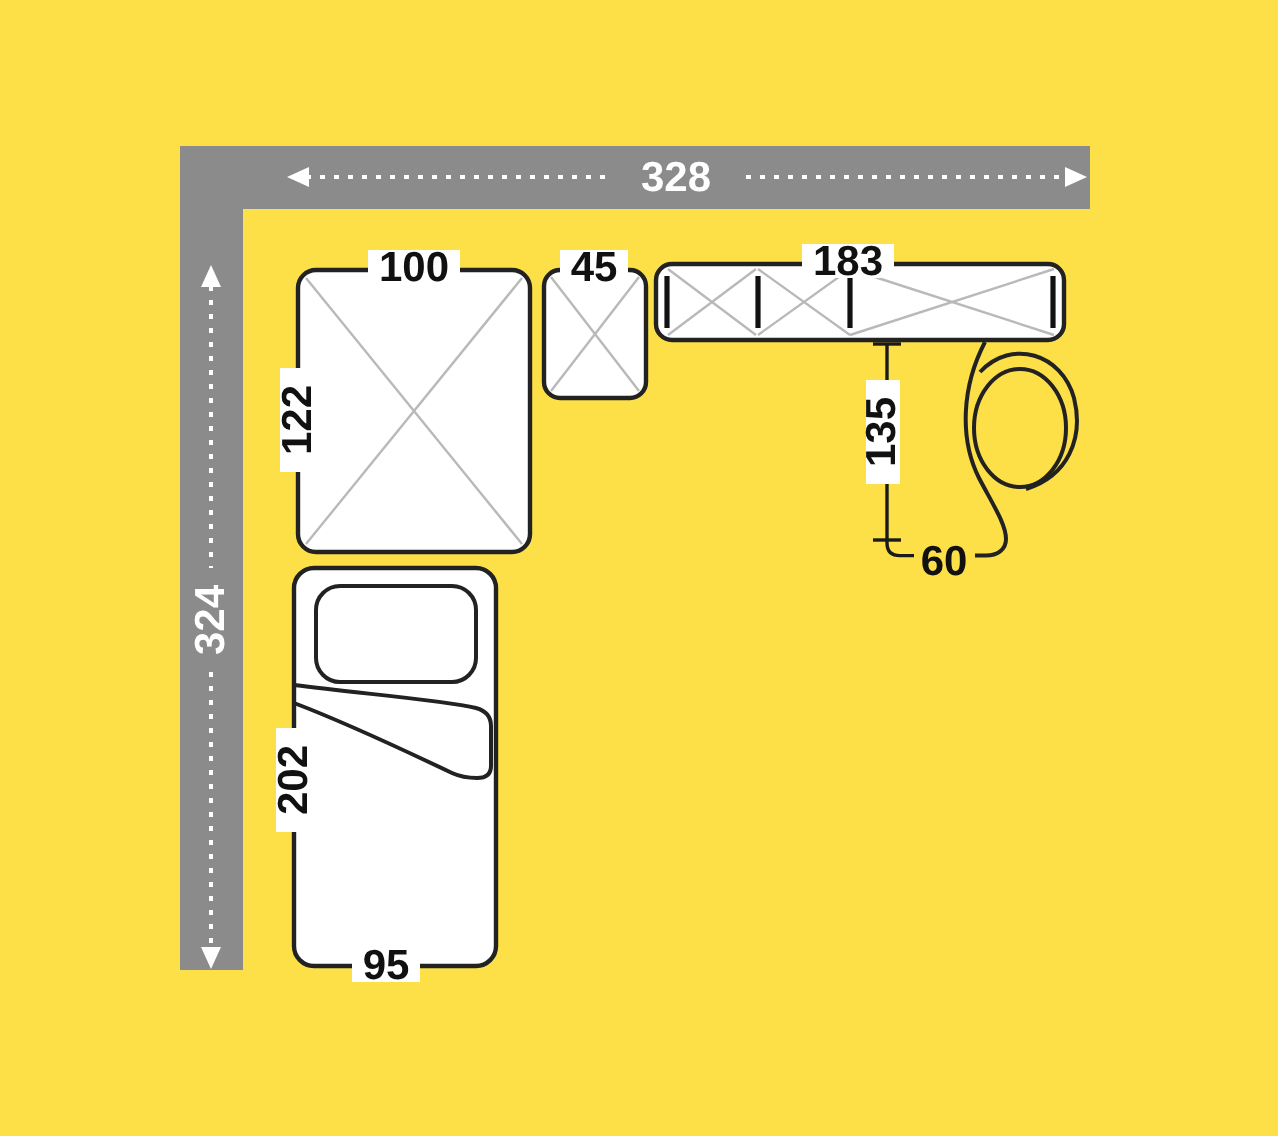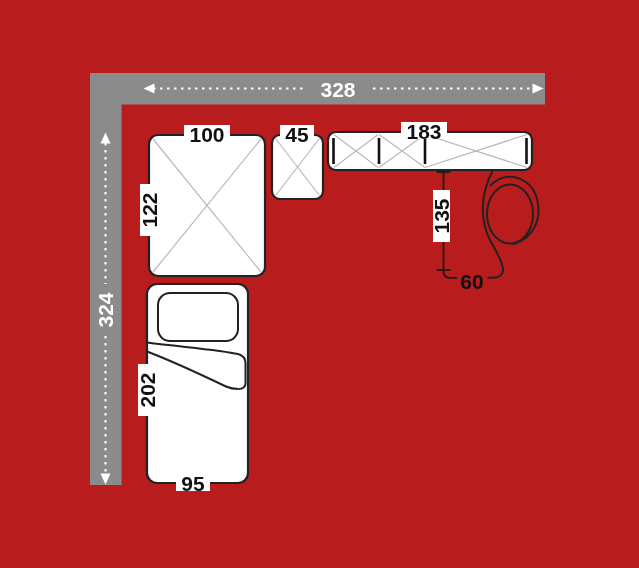--- a/index.html
+++ b/index.html
@@ -1,19 +1,19 @@
 <!DOCTYPE html>
 <html><head>
 <meta charset="utf-8">
 <style>
   html,body{margin:0;padding:0;background:#ffffff;}
   .canvas{
     position:relative;
     width:639px;height:568px;
-    background:#b91c1c;
+    background:#fde047;
     font-family:"Liberation Sans", sans-serif;
     overflow:hidden;
     text-decoration:underline;
   }
   svg{display:block;}
   .outline{fill:#ffffff;stroke:#222222;stroke-width:2.2;}
   .outline-thin{fill:none;stroke:#222222;stroke-width:2;}
   .cross{stroke:#b9b9b9;stroke-width:1.2;}
   .tick{stroke:#111111;stroke-width:2.6;}
   .dim{stroke:#1a1a1a;stroke-width:1.7;fill:none;}

